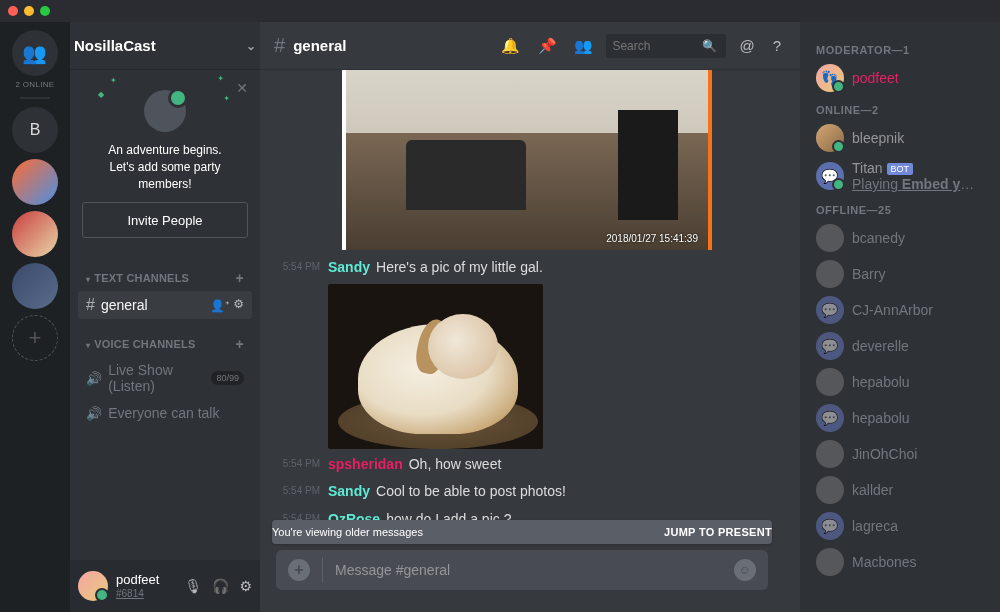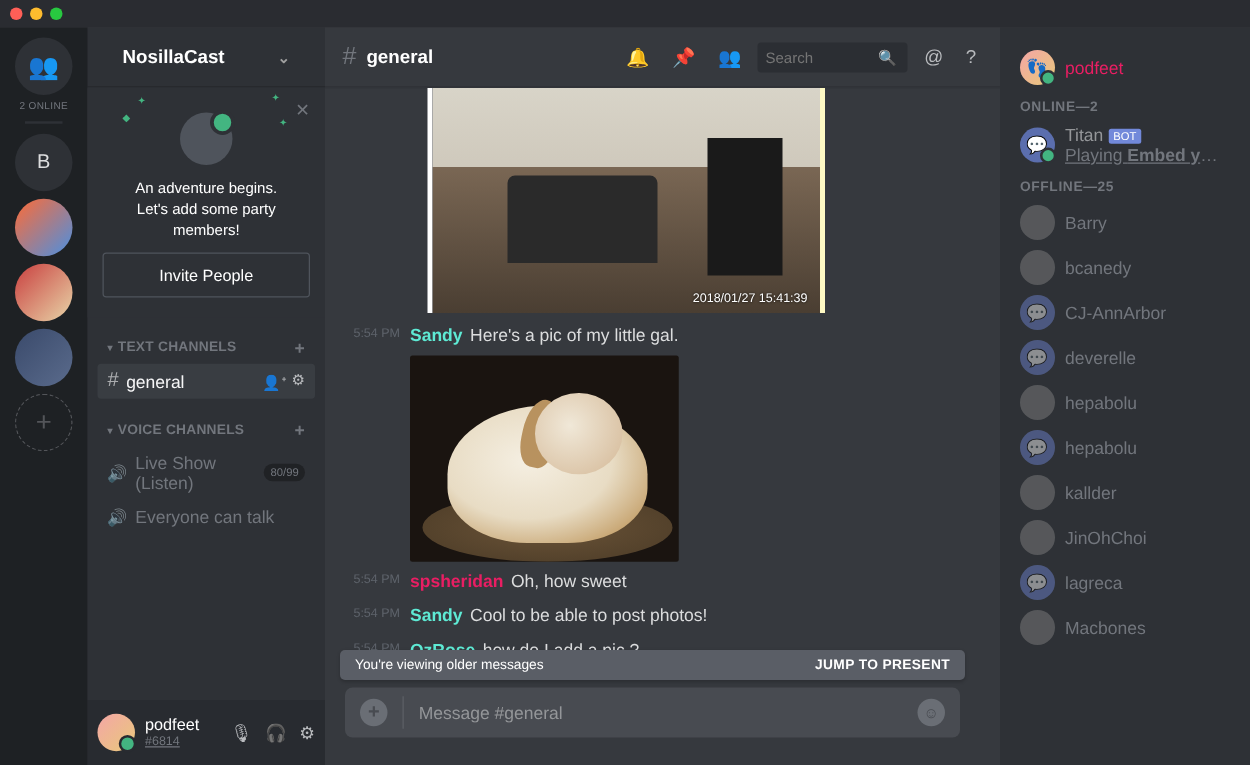--- a/index.html
+++ b/index.html
@@ -17,21 +17,21 @@
 .guild.home{ font-size:20px; color:#8a8e94;}
 .guild.letter{ font-size:16px; font-weight:500;}
 .guild-sep{ width:30px; height:2px; background:#2e3136; margin:2px 0;}
 .guild.add{ font-size:22px; color:#535559; border:1px dashed #535559; background:transparent;}
 .online-count{ font-size:8px; color:#72767d; text-align:right; margin-top:-2px; letter-spacing:0.3px;}
 .guild.img1{background:linear-gradient(135deg,#ff6b35,#4a90e2);}
 .guild.img2{background:linear-gradient(135deg,#c93f3f,#e8d5a8);}
 .guild.img3{background:linear-gradient(135deg,#3a4a6b,#5a6b8c);}
 
 .channels { width:190px; background:#2e3136; display:flex; flex-direction:column; }
-.srv-header{ height:48px; display:flex; align-items:center; justify-content:space-between; padding:0 28px; border-bottom:1px solid rgba(0,0,0,0.2); cursor:pointer; box-shadow:0 1px 0 rgba(0,0,0,.1);}
+.srv-header{ height:48px; display:flex; align-items:center; justify-content:space-between; padding:0 4px; border-bottom:1px solid rgba(0,0,0,0.2); cursor:pointer; box-shadow:0 1px 0 rgba(0,0,0,.1);}
 .srv-header span{ font-weight:600; font-size:15px; color:#fff;}
 .srv-header .chev{ color:#a0a0a0; font-size:12px;}
 
 .invite-box{ background:#2e3136; padding:14px 12px 16px; position:relative; text-align:center;}
 .invite-box .close{ position:absolute; top:10px; right:12px; color:#72767d; cursor:pointer; font-size:14px;}
 .invite-graphic{ width:42px; height:42px; border-radius:50%; background:#4f545c; margin:6px auto 10px; position:relative;}
 .invite-graphic::after{ content:""; position:absolute; top:-2px; right:-2px; width:14px; height:14px; background:#43b581; border-radius:50%; border:3px solid #2e3136;}
 .sparkle{ position:absolute; color:#43b581; font-size:8px;}
 .sp1{top:6px;left:40px;} .sp2{top:20px;left:28px;} .sp3{top:4px;right:36px;} .sp4{top:24px;right:30px;}
 .invite-text{ color:#ffffff; font-size:12px; line-height:1.4; margin-bottom:10px;}
@@ -62,39 +62,39 @@
 .chat-header .hash{ color:#72767d; font-size:20px; font-weight:400;}
 .chat-header .title{ color:#fff; font-weight:600; font-size:15px;}
 .chat-header .spacer{flex:1;}
 .hd-ico{ color:#b9bbbe; font-size:15px; cursor:pointer; padding:0 5px;}
 .search{ background:#2b2e33; border-radius:3px; height:24px; display:flex; align-items:center; padding:0 6px; width:120px;}
 .search input{ background:transparent; border:none; outline:none; color:#b9bbbe; font-size:12px; width:90px;}
 .search .mag{ color:#72767d; font-size:12px;}
 
 .messages{ flex:1; overflow:hidden; padding:0 16px 2px 0; display:flex; flex-direction:column;}
 .msg-scroll{ flex:1; overflow-y:auto; padding-left:16px;}
-.embed-img{ width:318px; height:180px; background:#555; border-left:4px solid #fff; border-right:4px solid #fef9c3; margin-left:66px; margin-bottom:6px; position:relative; overflow:hidden;}
+.embed-img{ width:370px; height:180px; background:#555; border-left:4px solid #fff; border-right:4px solid #f97316; margin-left:66px; margin-bottom:6px; position:relative; overflow:hidden;}
 .room{ width:100%; height:100%; background:linear-gradient(180deg,#d8d4c8 0%,#cfc9bc 35%,#7a6754 35%,#4a3e32 100%);}
 .room::before{content:""; position:absolute; left:60px; top:70px; width:120px; height:70px; background:#2a2a2a; border-radius:6px 6px 0 0;}
 .room::after{content:""; position:absolute; right:30px; top:40px; width:60px; height:110px; background:#1a1a1a;}
 .cam-ts{ position:absolute; bottom:6px; right:10px; color:#fff; font-size:10px; text-shadow:0 0 2px #000;}
 
 .msg{ display:flex; padding:2px 0; margin-top:4px;}
 .msg .time{ width:52px; text-align:right; color:#5e636b; font-size:10px; padding-top:3px; padding-right:8px; flex-shrink:0;}
 .msg .body{ font-size:14px; color:#dcddde; line-height:1.4;}
 .msg .author{ font-weight:600; margin-right:6px;}
 .au-white{color:#5eead4;} .au-pink{color:#e91e63;}
 
 .dog-img{ width:215px; height:165px; margin-left:52px; margin-top:4px; border-radius:2px; overflow:hidden; position:relative; background:#1a1410;}
 .dog-body{ position:absolute; left:30px; top:40px; width:160px; height:110px; background:radial-gradient(ellipse at 40% 40%, #f5efe2 0%, #e8dcc4 50%, #c9a876 80%); border-radius:50% 50% 40% 40%;}
 .dog-head{ position:absolute; left:100px; top:30px; width:70px; height:65px; background:radial-gradient(circle at 40% 40%, #f0e8d8, #d4b896); border-radius:50%;}
 .dog-ear{ position:absolute; left:90px; top:35px; width:28px; height:55px; background:#b8925f; border-radius:50% 50% 40% 40%; transform:rotate(12deg);}
 .dog-bed{ position:absolute; bottom:0; left:10px; width:200px; height:55px; background:radial-gradient(ellipse at center, #6b5438, #4a3a26); border-radius:50%;}
 
-.older-bar{ height:24px; background:#5a5e66; border-radius:4px; margin:0 12px 6px 12px; display:flex; align-items:center; padding:0 12px; font-size:11px; color:#fff; cursor:pointer; box-shadow:0 1px 3px rgba(0,0,0,.2);}
+.older-bar{ height:24px; background:#5a5e66; border-radius:4px; margin:0 12px 6px 12px; display:flex; align-items:center; padding:0 0; font-size:11px; color:#fff; cursor:pointer; box-shadow:0 1px 3px rgba(0,0,0,.2);}
 .older-bar .jump{ margin-left:auto; font-weight:700; letter-spacing:.3px;}
 
 .input-box{ margin:0 16px 20px; background:#484b51; border-radius:6px; height:40px; display:flex; align-items:center; padding:0 12px;}
 .input-box .add{ width:22px; height:22px; border-radius:50%; background:#6a6e75; color:#484b51; display:flex; align-items:center; justify-content:center; font-size:16px; cursor:pointer; font-weight:bold;}
 .input-box .sep{ width:1px; height:26px; background:#5c6066; margin:0 12px;}
 .input-box input{ flex:1; background:transparent; border:none; outline:none; color:#dcddde; font-size:14px;}
 .input-box input::placeholder{color:#949699;}
 .input-box .emoji{ width:22px; height:22px; border-radius:50%; background:#6a6e75; color:#484b51; font-size:12px; display:flex; align-items:center; justify-content:center; cursor:pointer;}
 
 .members{ width:200px; background:#2e3136; padding:14px 8px 0; overflow-y:auto;}
@@ -264,66 +264,71 @@
       <div class="input-box">
         <div class="add">+</div>
         <div class="sep"></div>
         <input placeholder="Message #general" style="">
         <div class="emoji">☺</div>
       </div>
     </div>
   </div>
 
   <div class="members">
+    <div class="mem-heading">MODERATOR—1</div>
     <div class="mem mod">
       <div class="av feet online">👣</div>
       <div class="nm">podfeet</div>
     </div>
 
     <div class="mem-heading">ONLINE—2</div>
+    <div class="mem">
+      <div class="av bleep online"></div>
+      <div class="nm">bleepnik</div>
+    </div>
     <div class="mem">
       <div class="av titan online">💬</div>
       <div class="meta">
         <div class="nm"><span>Titan</span><span class="bot-tag">BOT</span></div>
         <div class="sub"><span>Playing </span><b>Embed your Discord ...</b></div>
       </div>
     </div>
 
     <div class="mem-heading">OFFLINE—25</div>
     <div class="mem offline">
         <div class="av photo"></div>
+        <div class="nm">bcanedy</div>
+      </div>
+    <div class="mem offline">
+        <div class="av photo"></div>
         <div class="nm">Barry</div>
-      </div>
-    <div class="mem offline">
-        <div class="av photo"></div>
-        <div class="nm">bcanedy</div>
       </div>
     <div class="mem offline">
         <div class="av discord">💬</div>
         <div class="nm">CJ-AnnArbor</div>
       </div>
     <div class="mem offline">
         <div class="av discord">💬</div>
         <div class="nm">deverelle</div>
       </div>
     <div class="mem offline">
         <div class="av photo"></div>
         <div class="nm">hepabolu</div>
       </div>
     <div class="mem offline">
         <div class="av discord">💬</div>
         <div class="nm">hepabolu</div>
       </div>
     <div class="mem offline">
         <div class="av photo"></div>
+        <div class="nm">JinOhChoi</div>
+      </div>
+    <div class="mem offline">
+        <div class="av photo"></div>
         <div class="nm">kallder</div>
-      </div>
-    <div class="mem offline">
-        <div class="av photo"></div>
-        <div class="nm">JinOhChoi</div>
       </div>
     <div class="mem offline">
         <div class="av discord">💬</div>
         <div class="nm">lagreca</div>
       </div>
     <div class="mem offline">
         <div class="av photo"></div>
         <div class="nm">Macbones</div>
       </div>
   </div>

